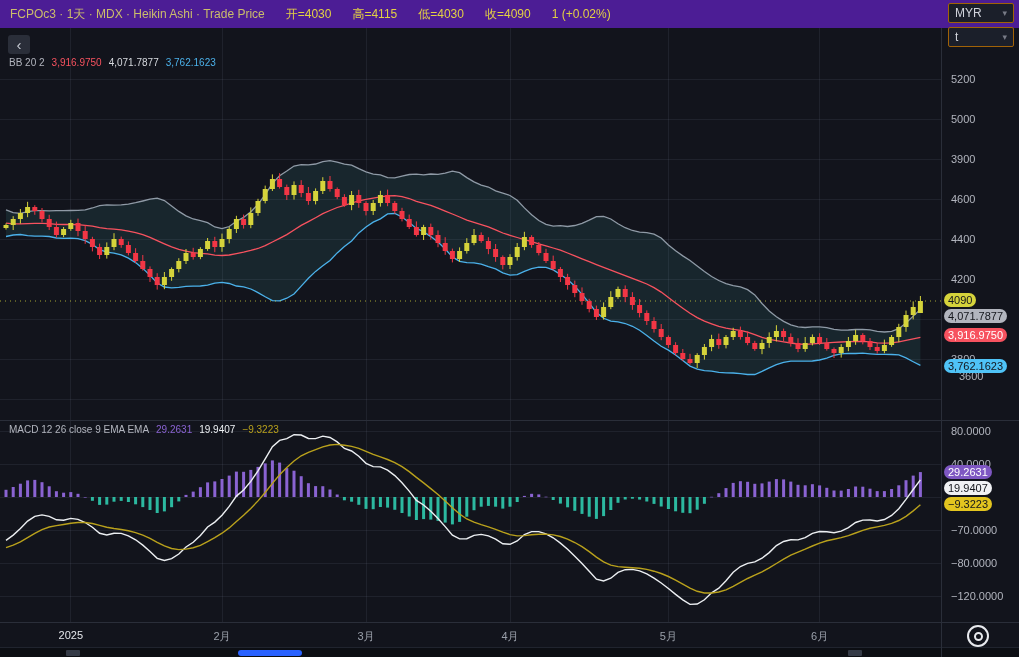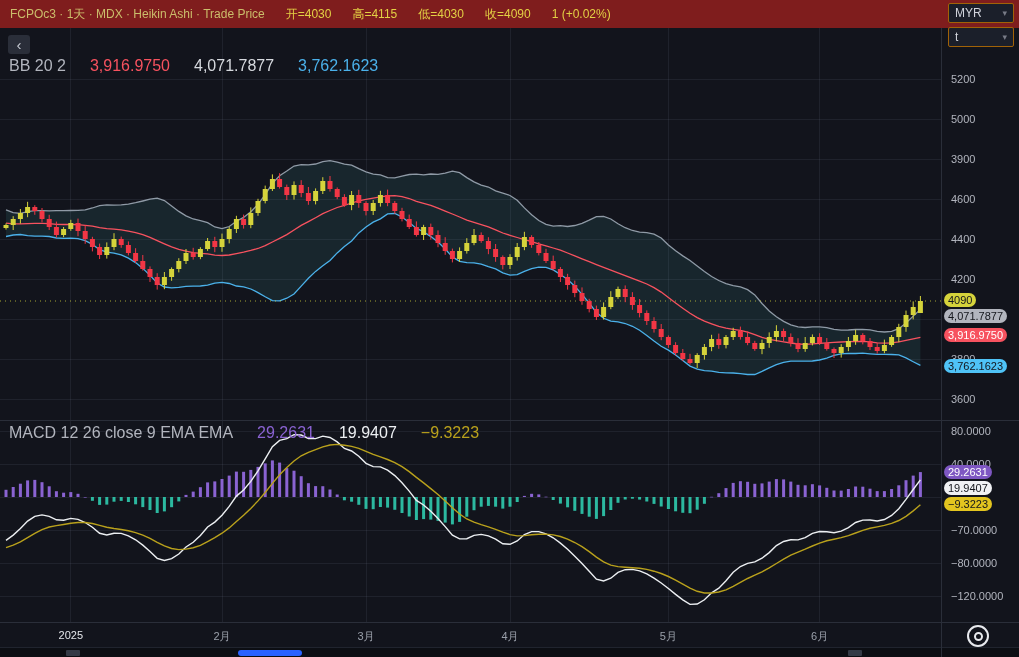--- a/index.html
+++ b/index.html
@@ -1,36 +1,36 @@
 <!DOCTYPE html>
 <html><head>
 <meta charset="utf-8">
 <style>
   html,body{margin:0;padding:0;background:#000;}
   #app{position:relative;width:1019px;height:657px;background:#12141c;overflow:hidden;
        font-family:"Liberation Sans",sans-serif;color:#b2b5be;}
-  .toolbar{position:absolute;left:0;top:0;width:1019px;height:28px;background:#7f1d1d;
+  .toolbar{position:absolute;left:0;top:0;width:1019px;height:28px;background:#4c1d95;
            display:flex;align-items:center;padding-left:10px;box-sizing:border-box;
            font-size:12px;white-space:nowrap;z-index:20;}
   .t-title{color:#cbbd6b;}
   .t-val{color:#e3d044;margin-left:21px;}
   .dd{position:absolute;width:66px;height:20px;background:#1b1f2a;border:1px solid #a16207;
       border-radius:2px;color:#d1d4dc;display:flex;align-items:center;justify-content:space-between;
       padding:0 6px;box-sizing:border-box;font-size:12px;z-index:40;}
   #dd-myr{left:948px;top:3px;}
   #dd-unit{left:948px;top:27px;}
   .dd .caret{color:#787b86;font-size:9px;}
   .back-btn{position:absolute;left:8px;top:35px;width:22px;height:19px;background:#2a2e39;
             border-radius:3px;color:#c7cbd4;display:flex;align-items:center;justify-content:center;
             font-size:15px;line-height:1;z-index:22;}
   .pane{position:absolute;left:0;overflow:hidden;z-index:1;}
   #main-pane{top:28px;width:941px;height:392px;}
   #macd-pane{top:421px;width:941px;height:201px;}
   .sep-h{position:absolute;left:0;width:1019px;height:1px;background:#2a2e39;z-index:6;}
-  .legend{position:absolute;display:flex;gap:24px;font-size:16px;z-index:15;white-space:nowrap;text-align:center;}
+  .legend{position:absolute;display:flex;gap:7px;font-size:10px;z-index:15;white-space:nowrap;text-align:center;}
   #bb-legend{left:9px;top:57px;}
   #macd-legend{left:9px;top:424px;}
   .right-axis{position:absolute;left:941px;top:0;width:78px;height:657px;
               border-left:1px solid #2a2e39;box-sizing:border-box;z-index:10;}
   .axis-tick{position:absolute;left:9px;font-size:11px;color:#b2b5be;white-space:nowrap;}
   .axis-badge{position:absolute;left:2px;font-size:11px;padding:1px 4px;border-radius:7px;
               white-space:nowrap;z-index:12;}
   .time-axis{position:absolute;left:0;top:622px;width:1019px;height:25px;
              border-top:1px solid #2a2e39;box-sizing:border-box;z-index:8;}
   .time-label{position:absolute;top:6px;transform:translateX(-50%);font-size:11px;color:#9aa0aa;}
@@ -516,21 +516,21 @@
   </div>
 
   <div class="right-axis" id="right-axis">
       <span class="axis-tick" style="top: 73px;">5200</span>
       <span class="axis-tick" style="top: 113px;">5000</span>
       <span class="axis-tick" style="top: 153px;">3900</span>
       <span class="axis-tick" style="top: 193px;">4600</span>
       <span class="axis-tick" style="top: 233px;">4400</span>
       <span class="axis-tick" style="top: 273px;">4200</span>
       <span class="axis-tick" style="top: 353px;">3800</span>
-      <span class="axis-tick" style="top: 393px;">3600</span>
+      <span class="axis-tick" style="top: 370px; margin-left: 8px;">3600</span>
       <span class="axis-tick" style="top: 425px;">80.0000</span>
       <span class="axis-tick" style="top: 458px;">40.0000</span>
       <span class="axis-tick" style="top: 524px;">−70.0000</span>
       <span class="axis-tick" style="top: 557px;">−80.0000</span>
       <span class="axis-tick" style="top: 590px;">−120.0000</span>
       <div class="axis-badge" style="top: 293px; background: rgb(213, 211, 59); color: rgb(20, 22, 28);">4090</div>
       <div class="axis-badge" style="top: 309px; background: rgb(178, 181, 190); color: rgb(20, 22, 28);">4,071.7877</div>
       <div class="axis-badge" style="top: 327.605px; background: rgb(247, 82, 95); color: rgb(255, 255, 255);">3,916.9750</div>
       <div class="axis-badge" style="top: 358.568px; background: rgb(79, 195, 247); color: rgb(20, 22, 28);">3,762.1623</div>
       <div class="axis-badge" style="top: 464.858px; background: rgb(126, 87, 194); color: rgb(255, 255, 255);">29.2631</div>

